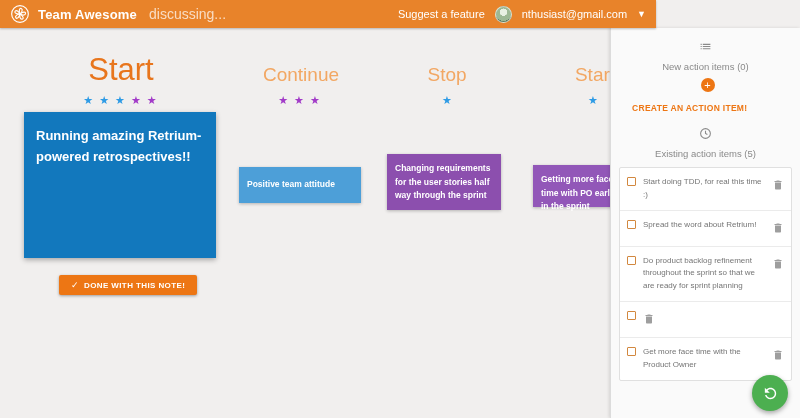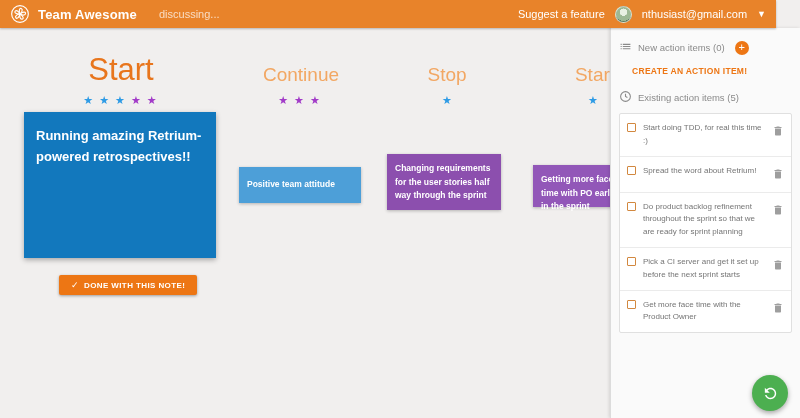--- a/index.html
+++ b/index.html
@@ -4,30 +4,30 @@
 <style>
   * { margin:0; padding:0; box-sizing:border-box; }
   html,body { width:800px; height:418px; overflow:hidden; }
   body {
     font-family:"Liberation Sans","DejaVu Sans",sans-serif;
     background:#f1efee;
     position:relative;
   }
   
   .header {
-    position:absolute; top:0; left:0; width:776px; height:28px;
+    position:absolute; top:0; left:0; width:656px; height:28px;
     background:#e8832a; color:#fff;
     display:flex; align-items:center;
     padding:0 10px;
     box-shadow:0 1px 2px rgba(0,0,0,.25);
     z-index:10;
   }
   .logo { width:20px; height:20px; margin-right:8px; flex:none; cursor:pointer; }
   .team-name { font-size:13px; font-weight:bold; letter-spacing:.2px; }
-  .phase-status { font-size:11px; color:rgba(255,255,255,.72); margin-left:22px; }
+  .phase-status { font-size:14px; color:rgba(255,255,255,.72); margin-left:12px; }
   .header-right { margin-left:auto; display:flex; align-items:center; gap:10px; }
   .suggest { font-size:11px; color:#fff; cursor:pointer; }
   .avatar {
     width:17px; height:17px; border-radius:50%;
     background:radial-gradient(circle at 50% 35%, #e8f0e2 0 30%, #9db894 31% 70%, #5c7a5e 71%);
     border:1px solid rgba(255,255,255,.6); cursor:pointer;
   }
   .email { font-size:11px; color:#fff; }
   .caret { font-size:9px; color:#fff; cursor:pointer; }
 
@@ -63,21 +63,21 @@
   }
   .done-check { font-size:9px; }
 
   
   .sidebar {
     position:absolute; left:610px; top:28px; width:190px; height:390px;
     background:#fafafa; border-left:1px solid #dcdcdc;
     box-shadow:-1px 0 3px rgba(0,0,0,.12);
     padding:12px 8px; z-index:5;
   }
-  .side-row { display:flex; align-items:center; gap:6px; color:#8a8a8a; font-size:9.5px; }
+  .side-row { display:flex; align-items:center; gap:6px; color:#8a8a8a; font-size:9.5px;flex-direction:column; }
   .plus-btn {
     width:14px; height:14px; border-radius:50%; background:#ed7614;
     color:#fff; font-size:11px; line-height:13px; text-align:center;
     border:none; cursor:pointer; margin-left:4px; font-family:inherit; padding:0;
   }
   .create-link {
     display:block; margin:11px 12px 14px 13px;
     color:#ed7614; font-size:8.5px; font-weight:bold; letter-spacing:.3px;
     background:none; border:none; cursor:pointer; font-family:inherit;
   }
@@ -191,21 +191,20 @@
       </div>
       <div class="action-item">
         <span class="checkbox"></span>
         <span class="action-text">Do product backlog refinement throughout the sprint so that we are ready for sprint planning</span>
         <span class="trash"><svg viewBox="0 0 24 24" width="12" height="12" fill="#9e9e9e">
             <path d="M6 19c0 1.1.9 2 2 2h8c1.1 0 2-.9 2-2V7H6v12zM19 4h-3.5l-1-1h-5l-1 1H5v2h14V4z"></path>
           </svg></span>
       </div>
       <div class="action-item">
         <span class="checkbox"></span>
-        <span class="action-text">Pick a CI server and get it set up before the next sprint starts</span>
         <span class="trash"><svg viewBox="0 0 24 24" width="12" height="12" fill="#9e9e9e">
             <path d="M6 19c0 1.1.9 2 2 2h8c1.1 0 2-.9 2-2V7H6v12zM19 4h-3.5l-1-1h-5l-1 1H5v2h14V4z"></path>
           </svg></span>
       </div>
       <div class="action-item">
         <span class="checkbox"></span>
         <span class="action-text">Get more face time with the Product Owner</span>
         <span class="trash"><svg viewBox="0 0 24 24" width="12" height="12" fill="#9e9e9e">
             <path d="M6 19c0 1.1.9 2 2 2h8c1.1 0 2-.9 2-2V7H6v12zM19 4h-3.5l-1-1h-5l-1 1H5v2h14V4z"></path>
           </svg></span>

